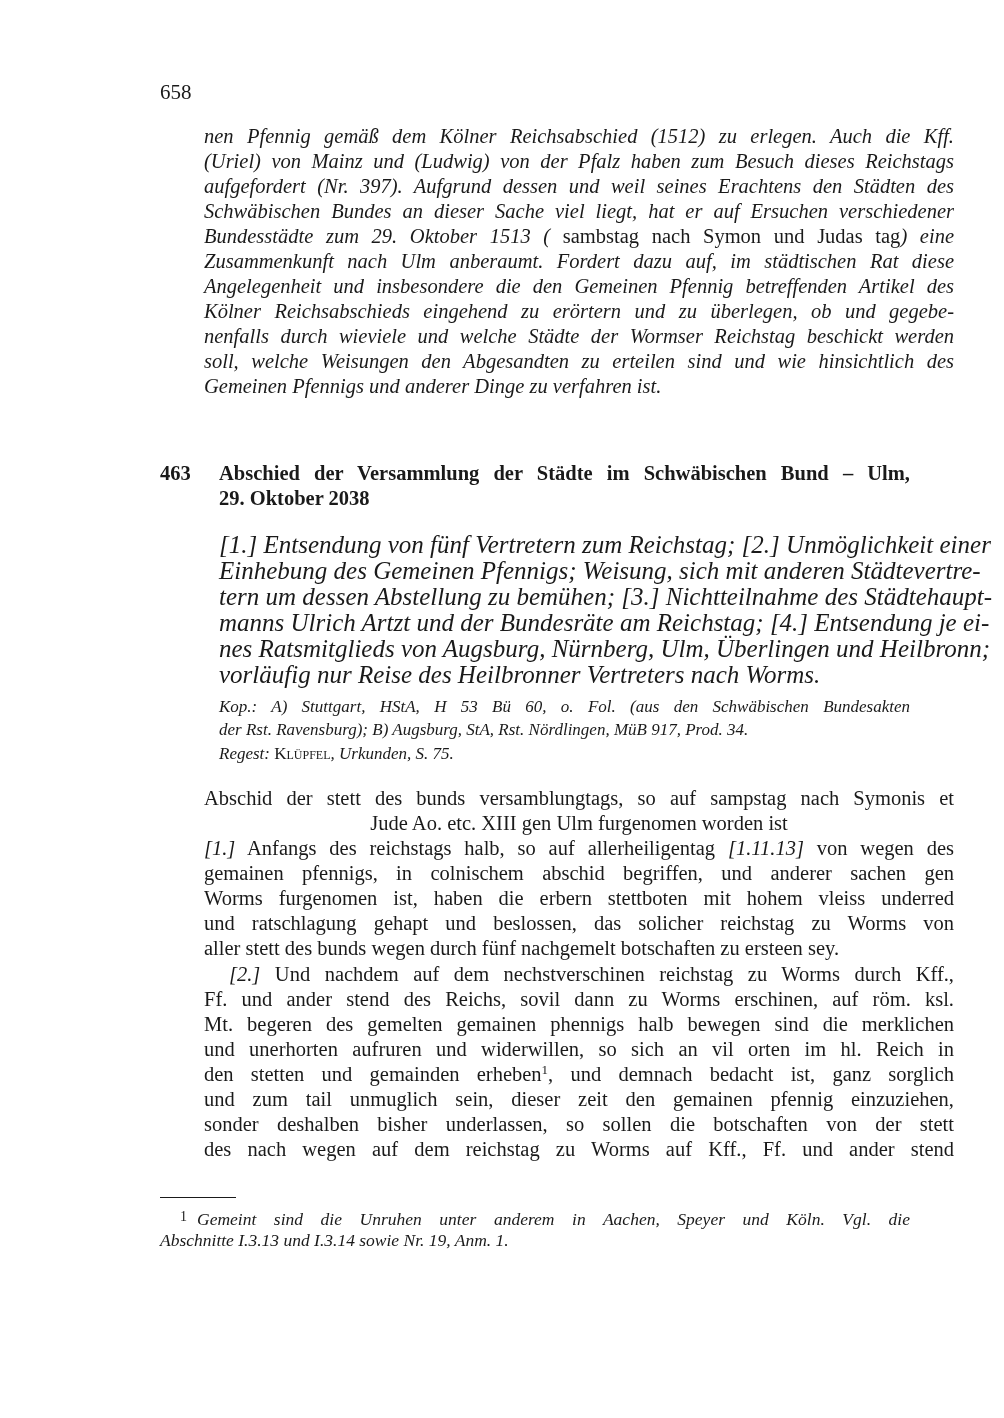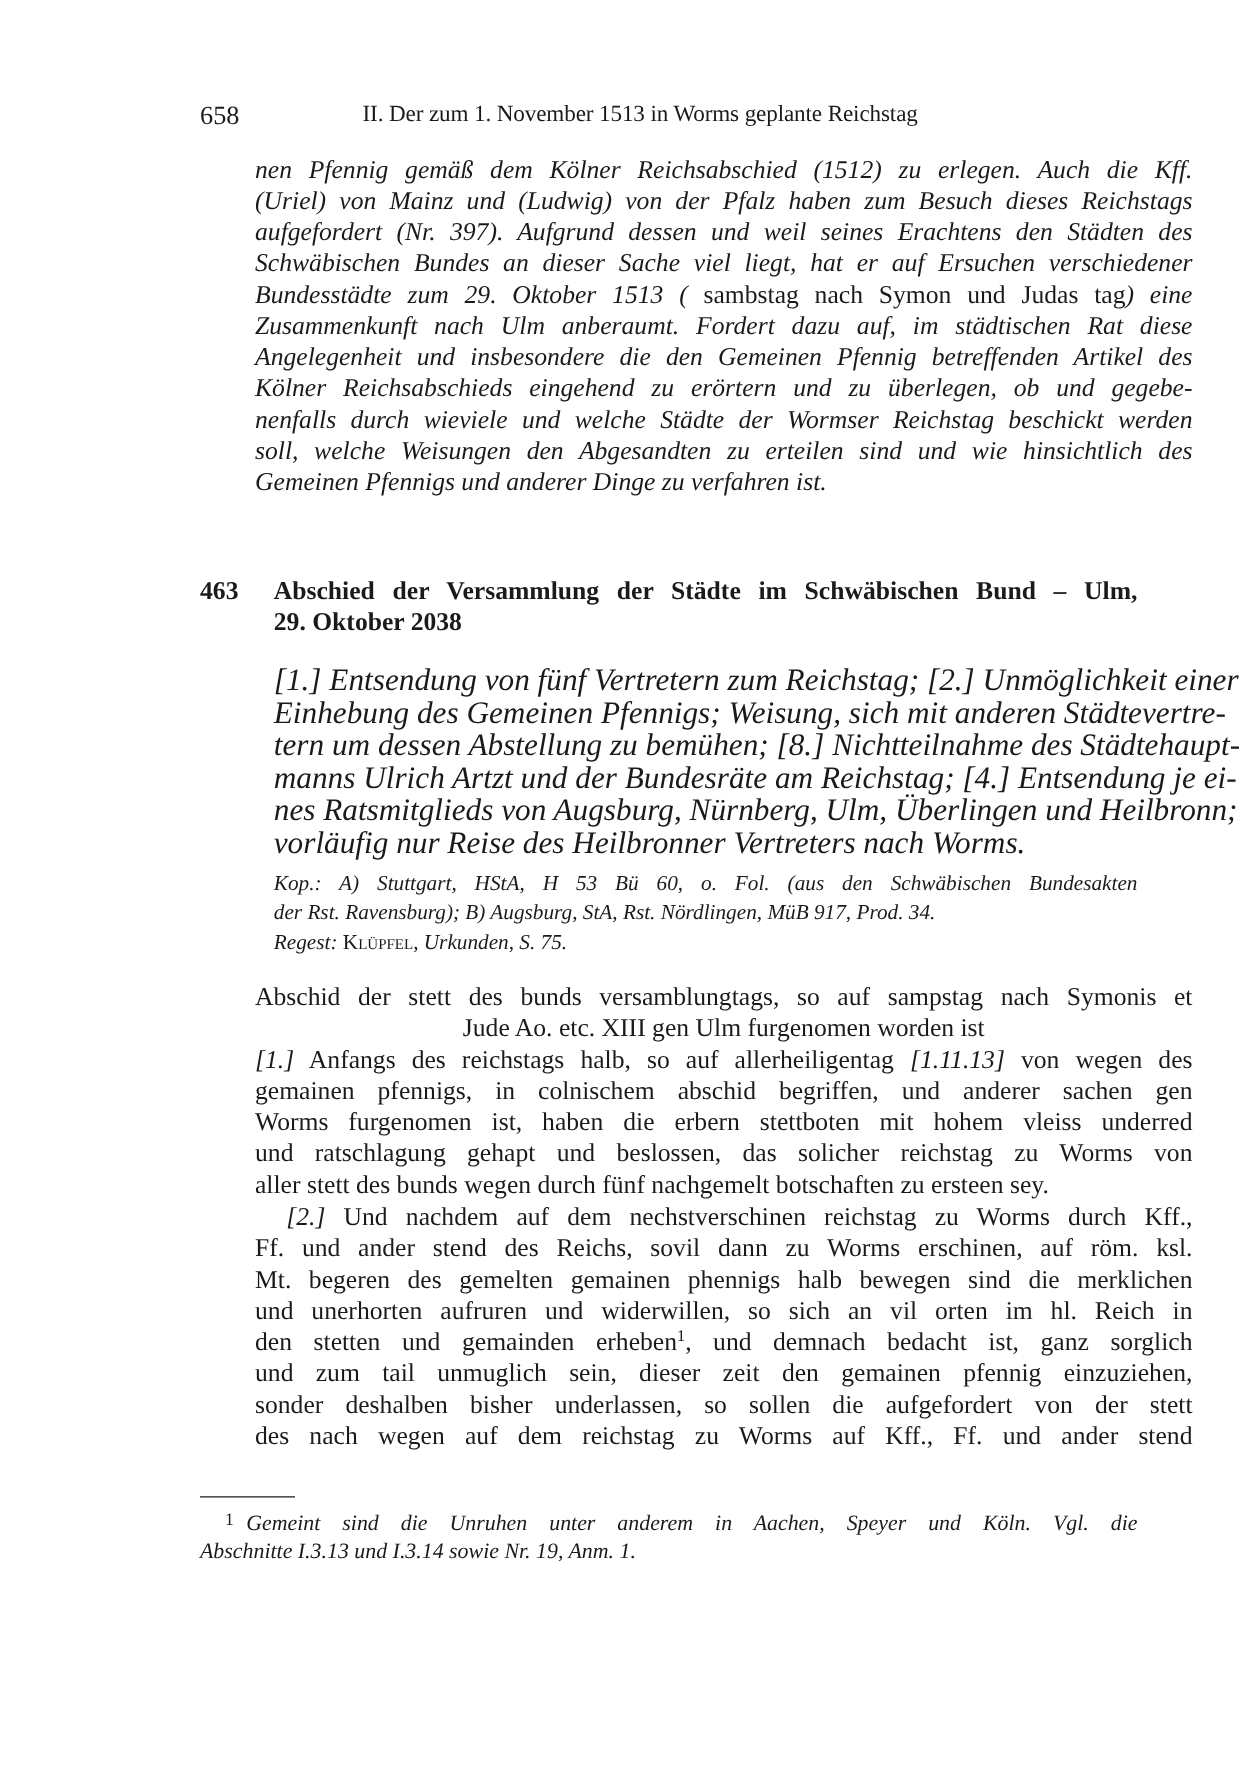--- a/index.html
+++ b/index.html
@@ -129,21 +129,20 @@
       margin-right: 10px;
     }
   </style>
 </head>
 <body>
 
 <div class="page">
 
   <div class="running-head">
     <span class="page-number">658</span>
-    <span class="running-title">II. Der zum 1. November 1513 in Worms geplante Reichstag</span>
   </div>
 
   <div>
     <div class="line justify it" style="top:124px">nen Pfennig gemäß dem Kölner Reichsabschied (1512) zu erlegen. Auch die Kff.</div>
     <div class="line justify it" style="top:149px">(Uriel) von Mainz und (Ludwig) von der Pfalz haben zum Besuch dieses Reichstags</div>
     <div class="line justify it" style="top:174px">aufgefordert (Nr. 397). Aufgrund dessen und weil seines Erachtens den Städten des</div>
     <div class="line justify it" style="top:199px">Schwäbischen Bundes an dieser Sache viel liegt, hat er auf Ersuchen verschiedener</div>
     <div class="line justify it" style="top:224px"><span>Bundesstädte zum 29. Oktober 1513 (</span><span class="rm"> sambstag nach Symon und Judas tag</span><span>) eine</span></div>
     <div class="line justify it" style="top:249px">Zusammenkunft nach Ulm anberaumt. Fordert dazu auf, im städtischen Rat diese</div>
     <div class="line justify it" style="top:274px">Angelegenheit und insbesondere die den Gemeinen Pfennig betreffenden Artikel des</div>
@@ -155,21 +154,21 @@
 
   <div>
     <span class="heading-number">463</span>
     <div class="heading-line justify" style="top:460px">Abschied der Versammlung der Städte im Schwäbischen Bund – Ulm,</div>
     <div class="heading-line" style="top:485px">29. Oktober 2038</div>
   </div>
 
   <div>
     <div class="regest-line justify" style="top:532px">[1.] Entsendung von fünf Vertretern zum Reichstag; [2.] Unmöglichkeit einer</div>
     <div class="regest-line justify" style="top:558px">Einhebung des Gemeinen Pfennigs; Weisung, sich mit anderen Städtevertre-</div>
-    <div class="regest-line justify" style="top:584px">tern um dessen Abstellung zu bemühen; [8.] Nichtteilnahme des Städtehaupt-</div>
+    <div class="regest-line justify" style="top:584px">tern um dessen Abstellung zu bemühen; [3.] Nichtteilnahme des Städtehaupt-</div>
     <div class="regest-line justify" style="top:610px">manns Ulrich Artzt und der Bundesräte am Reichstag; [4.] Entsendung je ei-</div>
     <div class="regest-line justify" style="top:636px">nes Ratsmitglieds von Augsburg, Nürnberg, Ulm, Überlingen und Heilbronn;</div>
     <div class="regest-line" style="top:662px">vorläufig nur Reise des Heilbronner Vertreters nach Worms.</div>
   </div>
 
   <div>
     <div class="source-line justify" style="top:696px">Kop.: A) Stuttgart, HStA, H 53 Bü 60, o. Fol. (aus den Schwäbischen Bundesakten</div>
     <div class="source-line" style="top:719px">der Rst. Ravensburg); B) Augsburg, StA, Rst. Nördlingen, MüB 917, Prod. 34.</div>
     <div class="source-line" style="top:743px"><span>Regest: </span><span class="smallcaps">Klüpfel</span><span>, Urkunden, S. 75.</span></div>
   </div>
@@ -187,21 +186,21 @@
     <div class="line" style="top:936px">aller stett des bunds wegen durch fünf nachgemelt botschaften zu ersteen sey.</div>
   </div>
 
   <div>
     <div class="line justify" style="top:962px; left:25px; width:725px"><span class="it">[2.]</span><span> Und nachdem auf dem nechstverschinen reichstag zu Worms durch Kff.,</span></div>
     <div class="line justify" style="top:987px">Ff. und ander stend des Reichs, sovil dann zu Worms erschinen, auf röm. ksl.</div>
     <div class="line justify" style="top:1012px">Mt. begeren des gemelten gemainen phennigs halb bewegen sind die merklichen</div>
     <div class="line justify" style="top:1037px">und unerhorten aufruren und widerwillen, so sich an vil orten im hl. Reich in</div>
     <div class="line justify" style="top:1062px"><span>den stetten und gemainden erheben</span><span class="sup">1</span><span>, und demnach bedacht ist, ganz sorglich</span></div>
     <div class="line justify" style="top:1087px">und zum tail unmuglich sein, dieser zeit den gemainen pfennig einzuziehen,</div>
-    <div class="line justify" style="top:1112px">sonder deshalben bisher underlassen, so sollen die aufgefordert von der stett</div>
+    <div class="line justify" style="top:1112px">sonder deshalben bisher underlassen, so sollen die botschaften von der stett</div>
     <div class="line justify" style="top:1137px">des nach wegen auf dem reichstag zu Worms auf Kff., Ff. und ander stend</div>
   </div>
 
   <div class="footnote-rule"></div>
   <div>
     <div class="fn-line justify it" style="top:1205px"><span class="fn-mark">1</span><span>Gemeint sind die Unruhen unter anderem in Aachen, Speyer und Köln. Vgl. die</span></div>
     <div class="fn-line it" style="top:1229px">Abschnitte I.3.13 und I.3.14 sowie Nr. 19, Anm. 1.</div>
   </div>
 
 </div>

